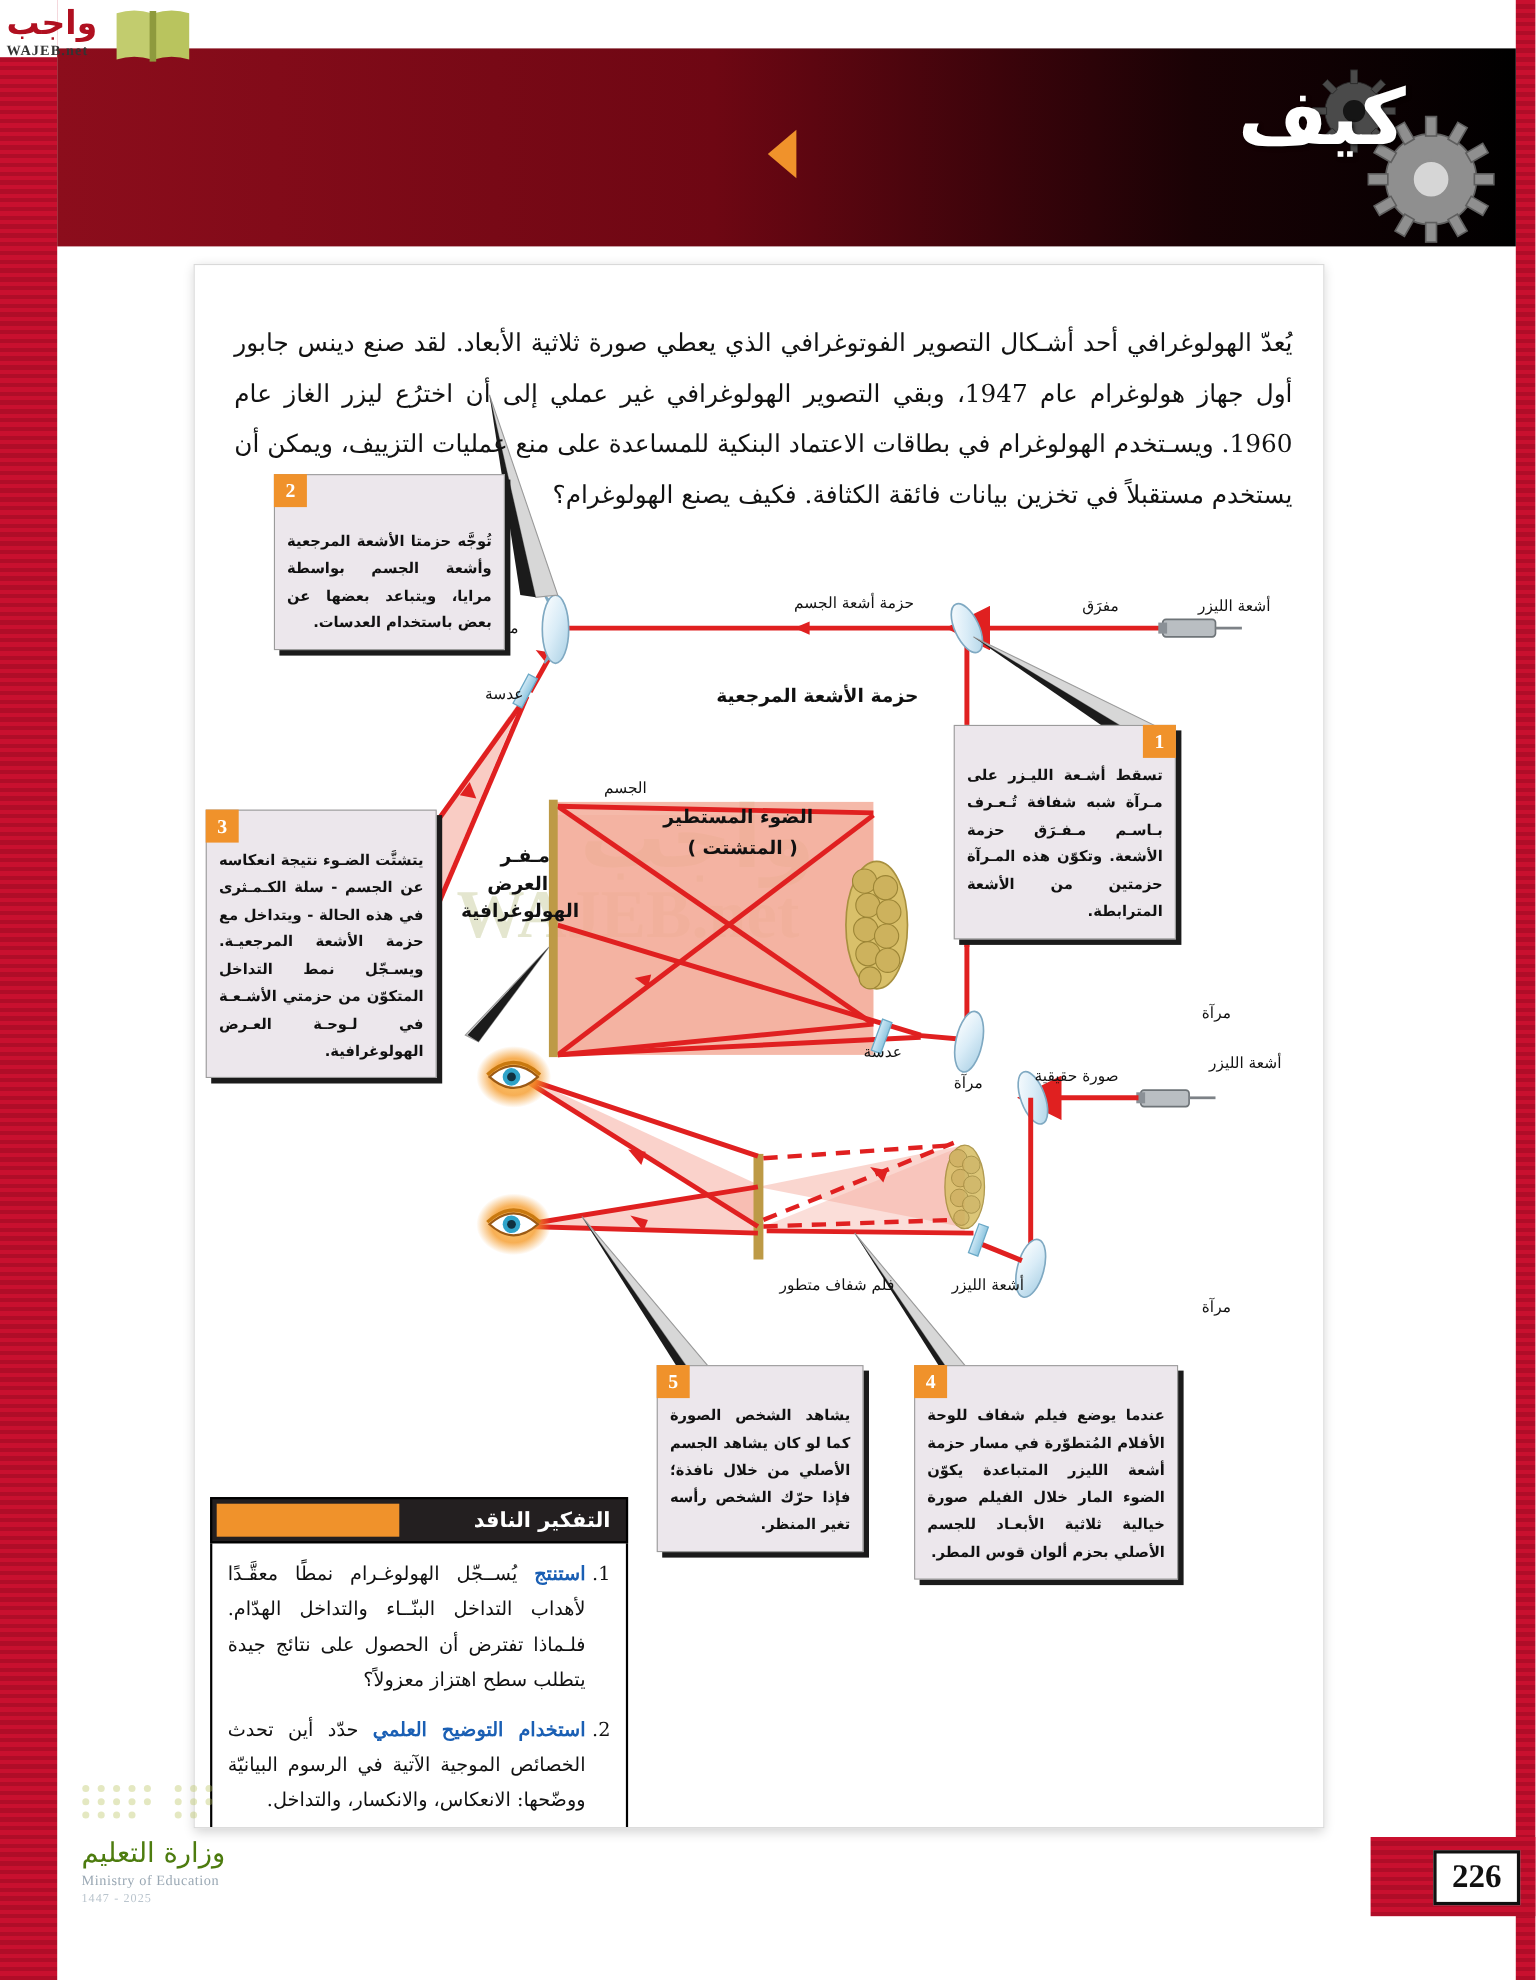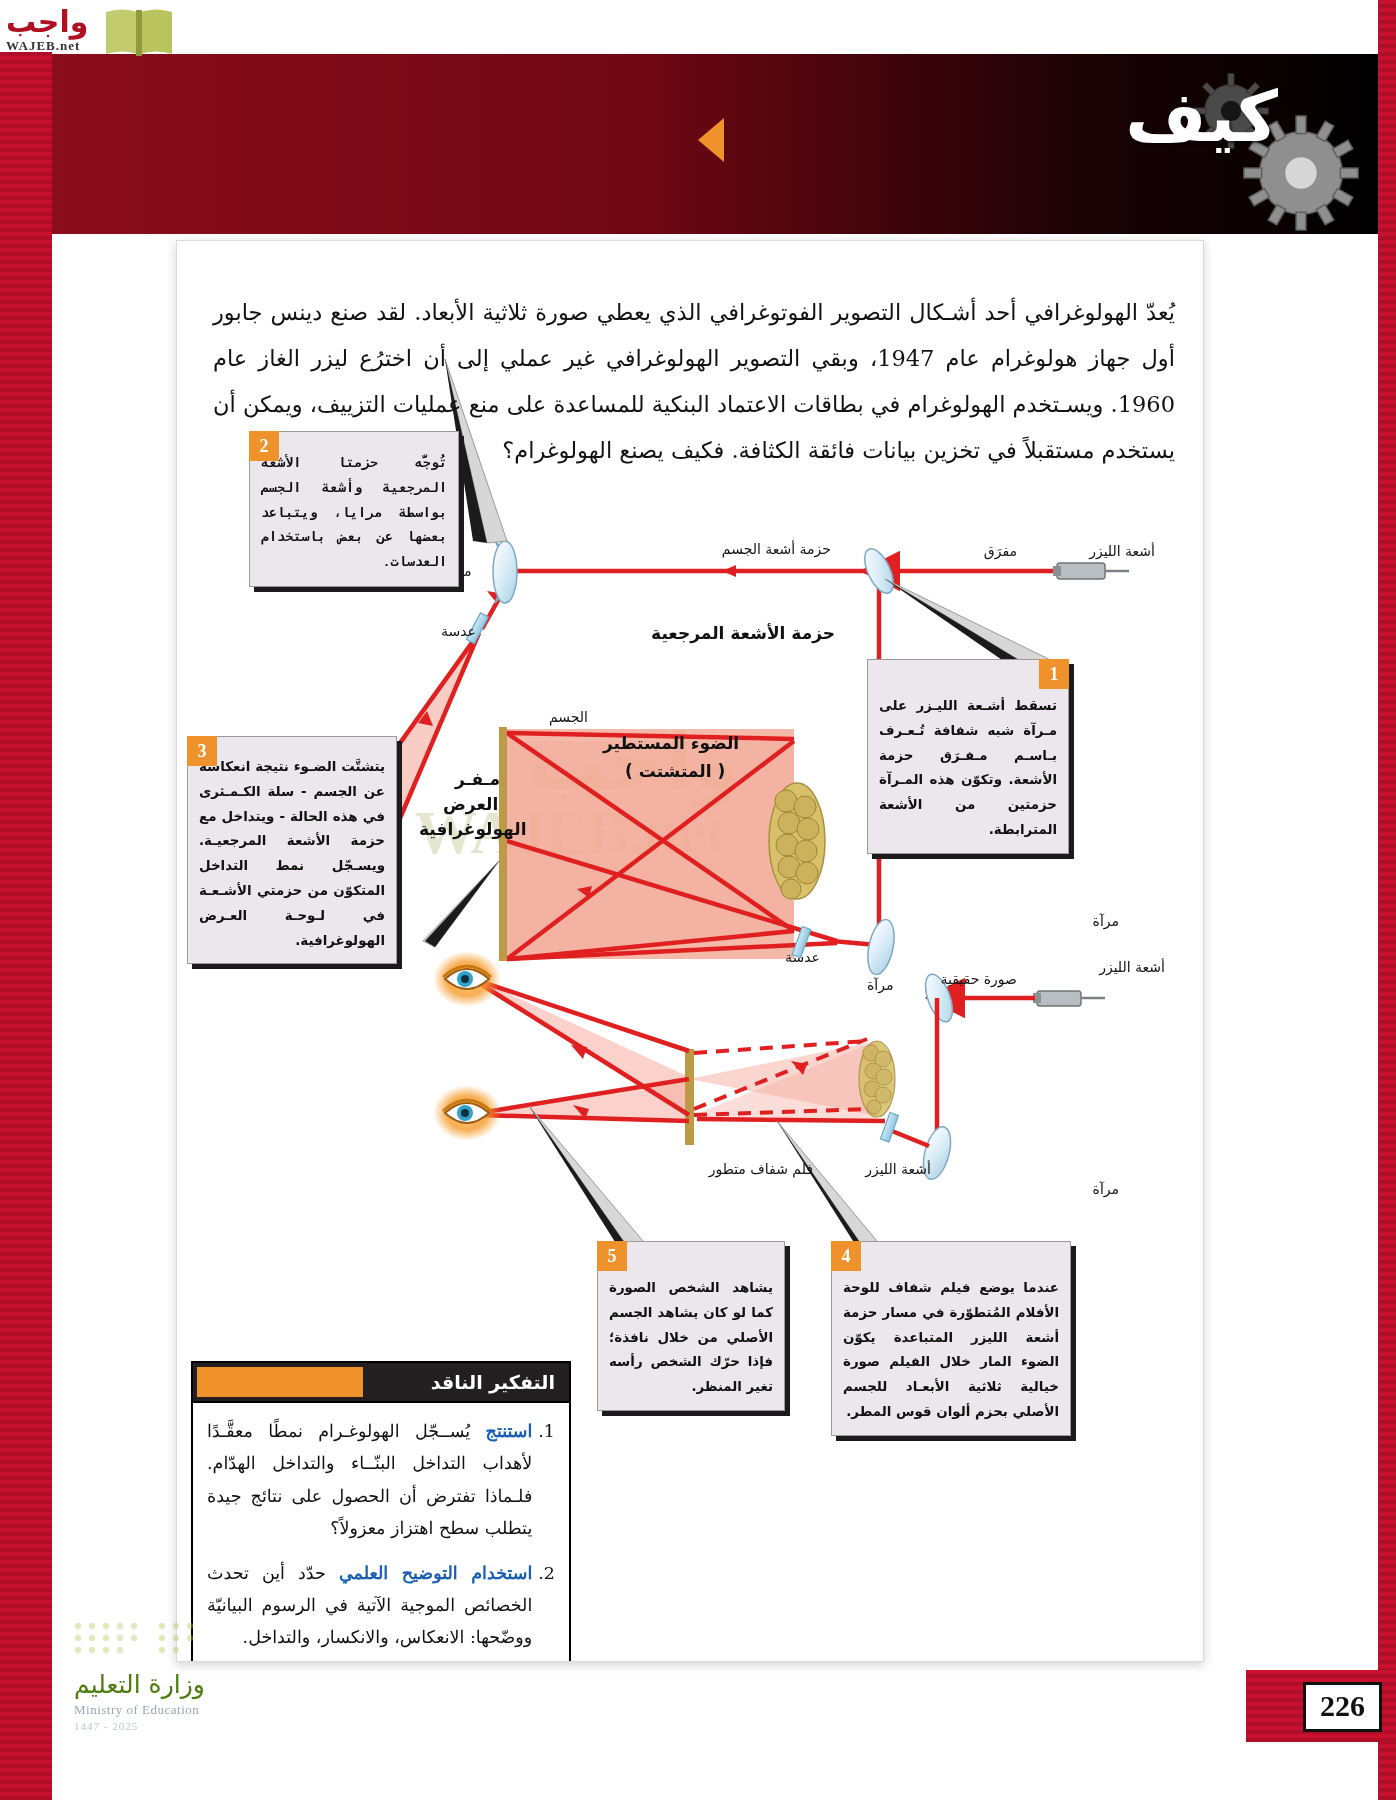--- a/index.html
+++ b/index.html
@@ -35,21 +35,21 @@
     font-size:30px;font-weight:bold;color:#b01020;letter-spacing:-1px;
   }
   .wm-sub{
     position:absolute;left:2px;top:36px;font-size:13px;font-weight:bold;
     color:#333;letter-spacing:1px;font-family:"Liberation Serif",serif;
   }
   .wm-book{position:absolute;left:100px;top:4px;width:70px;height:52px;}
 
   
   .hdr{
-    position:absolute;left:52px;top:54px;width:1326px;height:180px;
+    position:absolute;left:52px;top:44px;width:1326px;height:180px;
     background:linear-gradient(to left,#000000 0%,#1a0205 22%,#6e0713 55%,#8c0d1c 100%);
     z-index:10;
   }
   .hdr-gear-big{
     position:absolute;right:18px;top:60px;width:118px;height:118px;z-index:14;
   }
   .hdr-gear-small{
     position:absolute;right:108px;top:18px;width:78px;height:78px;z-index:13;
   }
   .hdr-kayf{
@@ -470,26 +470,26 @@
     <div class="dl" style="right:272px;top:920px;">أشعة الليزر</div>
     <div class="dl" style="right:390px;top:920px;">فلم شفاف متطور</div>
 
     <div class="cb" style="left:690px;top:418px;width:200px;">
       <div class="num num-right">1</div>
       <div class="txt" style="padding-top:34px;">تسقط أشـعة الليـزر على مـرآة شبه شفافة تُـعـرف بـاسـم مـفـرَق حزمة الأشعة. وتكوّن هذه المـرآة حزمتين من الأشعة المترابطة.</div>
     </div>
 
     <div class="cb" style="left:72px;top:190px;width:208px;">
       <div class="num num-left">2</div>
-      <div class="txt" style="padding-top:20px;font-family:Liberation Mono, monospace;">تُوجَّه حزمتا الأشعة المرجعية وأشعة الجسم بواسطة مرايا، ويتباعد بعضها عن بعض باستخدام العدسات.</div>
+      <div class="txt" style="padding-top:49px;">تُوجَّه حزمتا الأشعة المرجعية وأشعة الجسم بواسطة مرايا، ويتباعد بعضها عن بعض باستخدام العدسات.</div>
     </div>
 
     <div class="cb" style="left:10px;top:495px;width:208px;">
       <div class="num num-left">3</div>
-      <div class="txt" style="padding-top:18px;">يتشتَّت الضـوء نتيجة انعكاسه عن الجسم - سلة الكـمـثرى في هذه الحالة - ويتداخل مع حزمة الأشعة المرجعيـة. ويسـجّل نمط التداخل المتكوّن من حزمتي الأشـعـة في لـوحـة العـرض الهولوغرافية.</div>
+      <div class="txt" style="padding-top:34px;">يتشتَّت الضـوء نتيجة انعكاسه عن الجسم - سلة الكـمـثرى في هذه الحالة - ويتداخل مع حزمة الأشعة المرجعيـة. ويسـجّل نمط التداخل المتكوّن من حزمتي الأشـعـة في لـوحـة العـرض الهولوغرافية.</div>
     </div>
 
     <div class="cb" style="left:654px;top:1000px;width:238px;">
       <div class="num num-left">4</div>
       <div class="txt" style="padding-top:34px;">عندما يوضع فيلم شفاف للوحة الأفلام المُتطوّرة في مسار حزمة أشعة الليزر المتباعدة يكوّن الضوء المار خلال الفيلم صورة خيالية ثلاثية الأبعـاد للجسم الأصلي بحزم ألوان قوس المطر.</div>
     </div>
 
     <div class="cb" style="left:420px;top:1000px;width:186px;">
       <div class="num num-left">5</div>
       <div class="txt" style="padding-top:34px;">يشاهد الشخص الصورة كما لو كان يشاهد الجسم الأصلي من خلال نافذة؛ فإذا حرّك الشخص رأسه تغير المنظر.</div>

